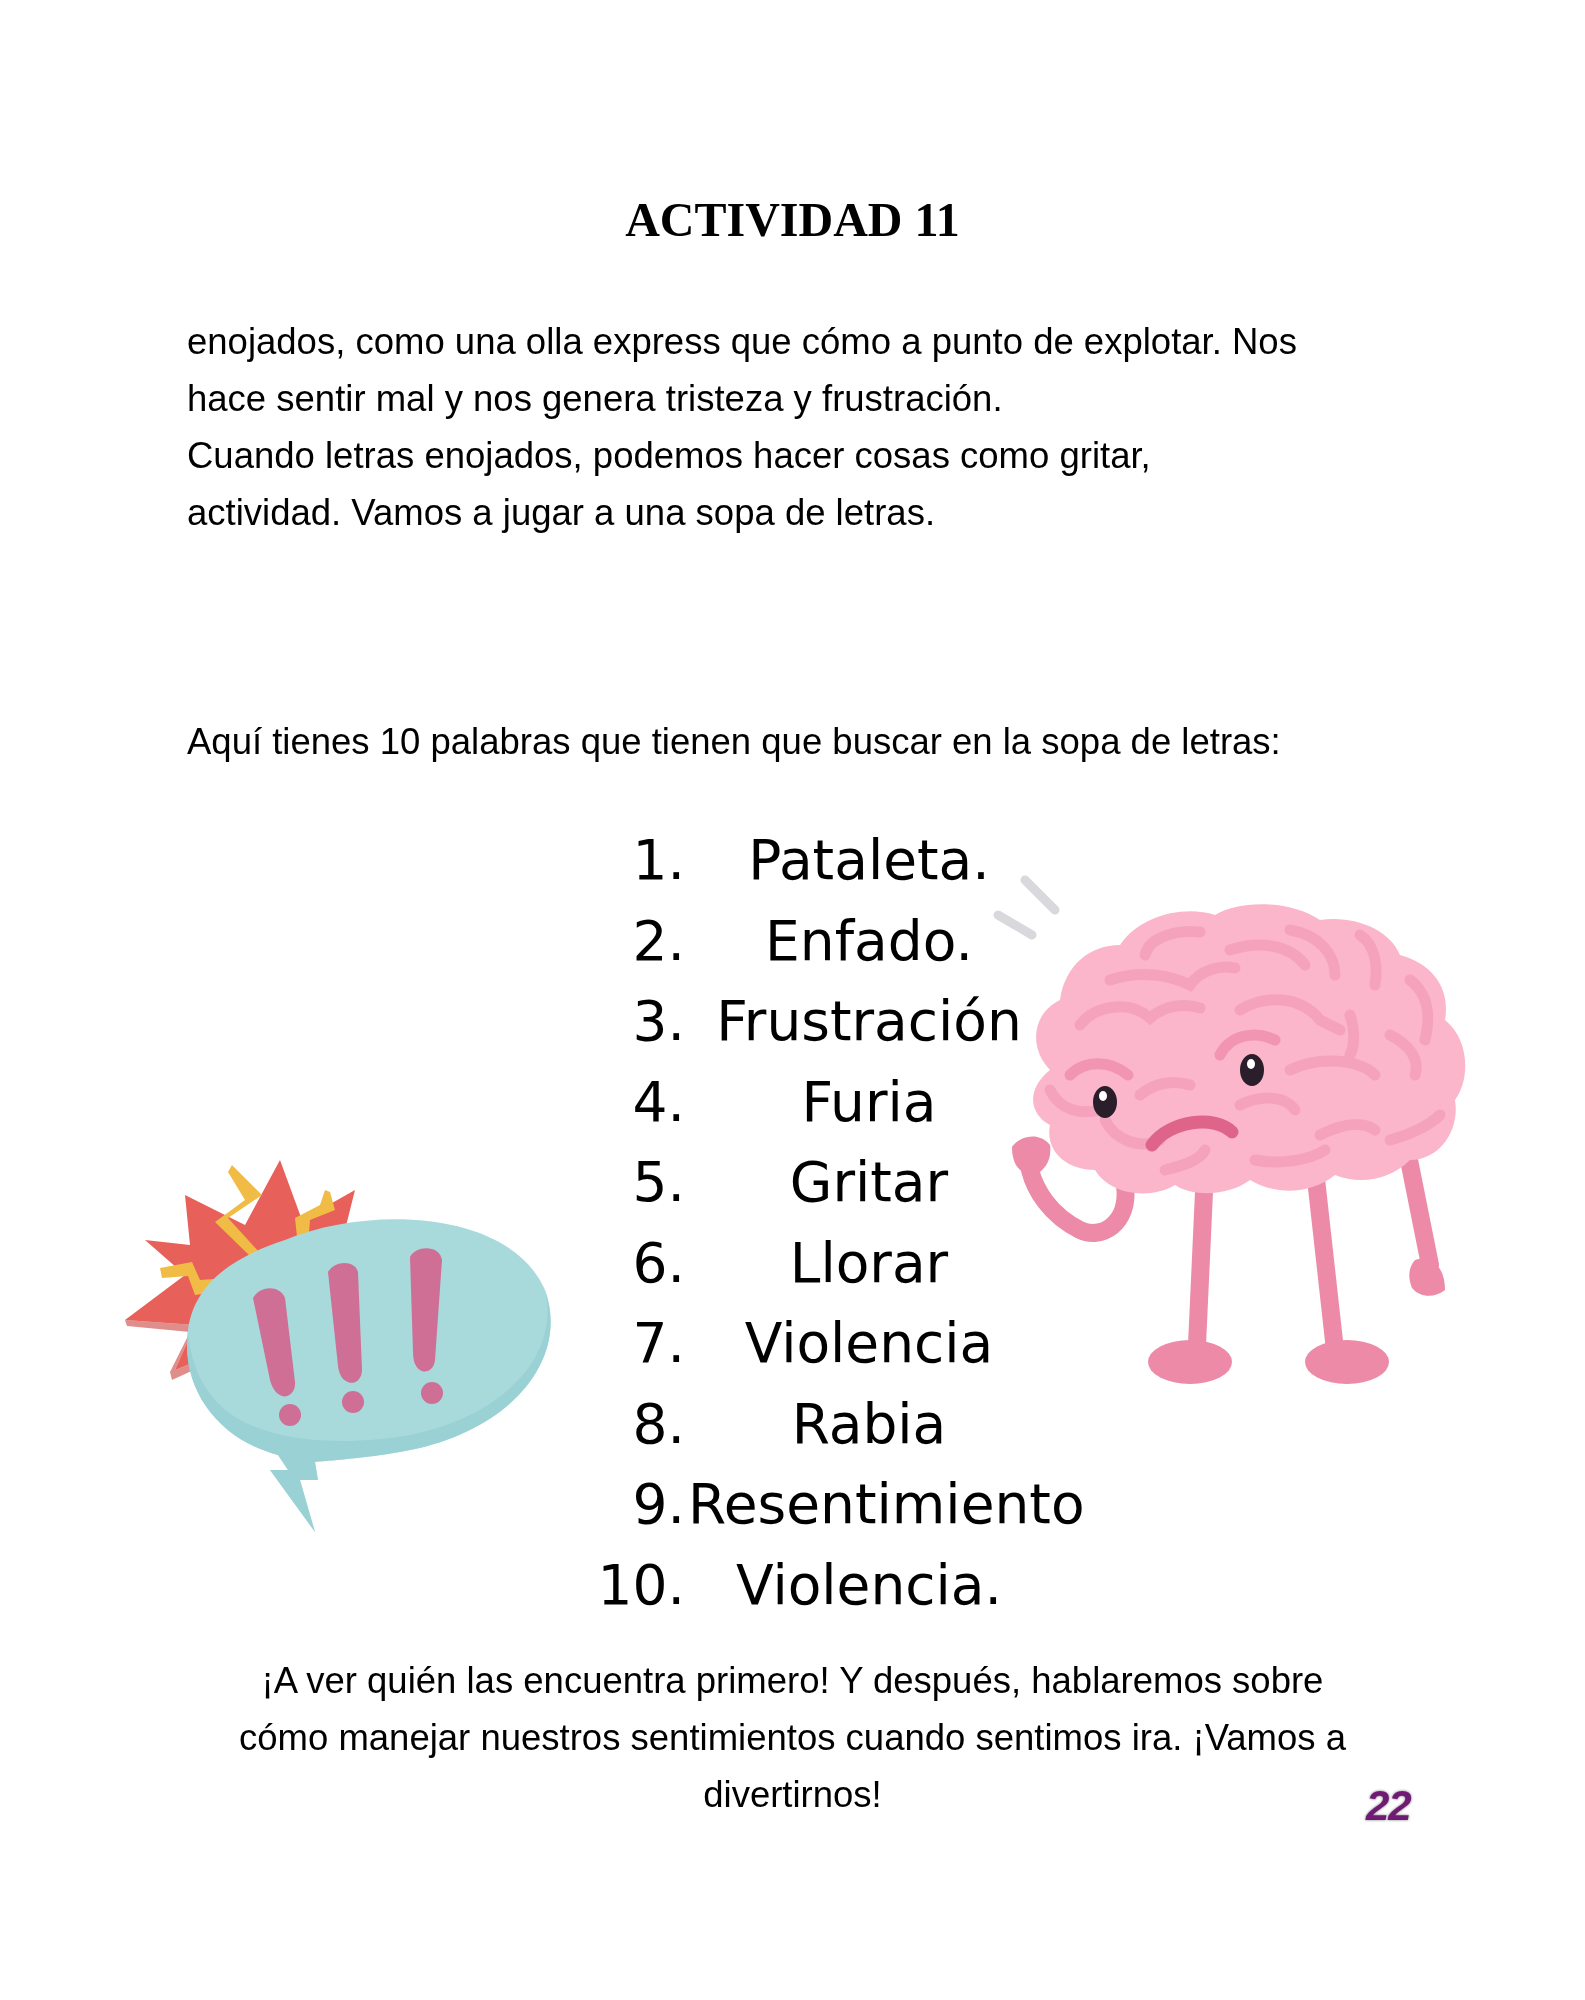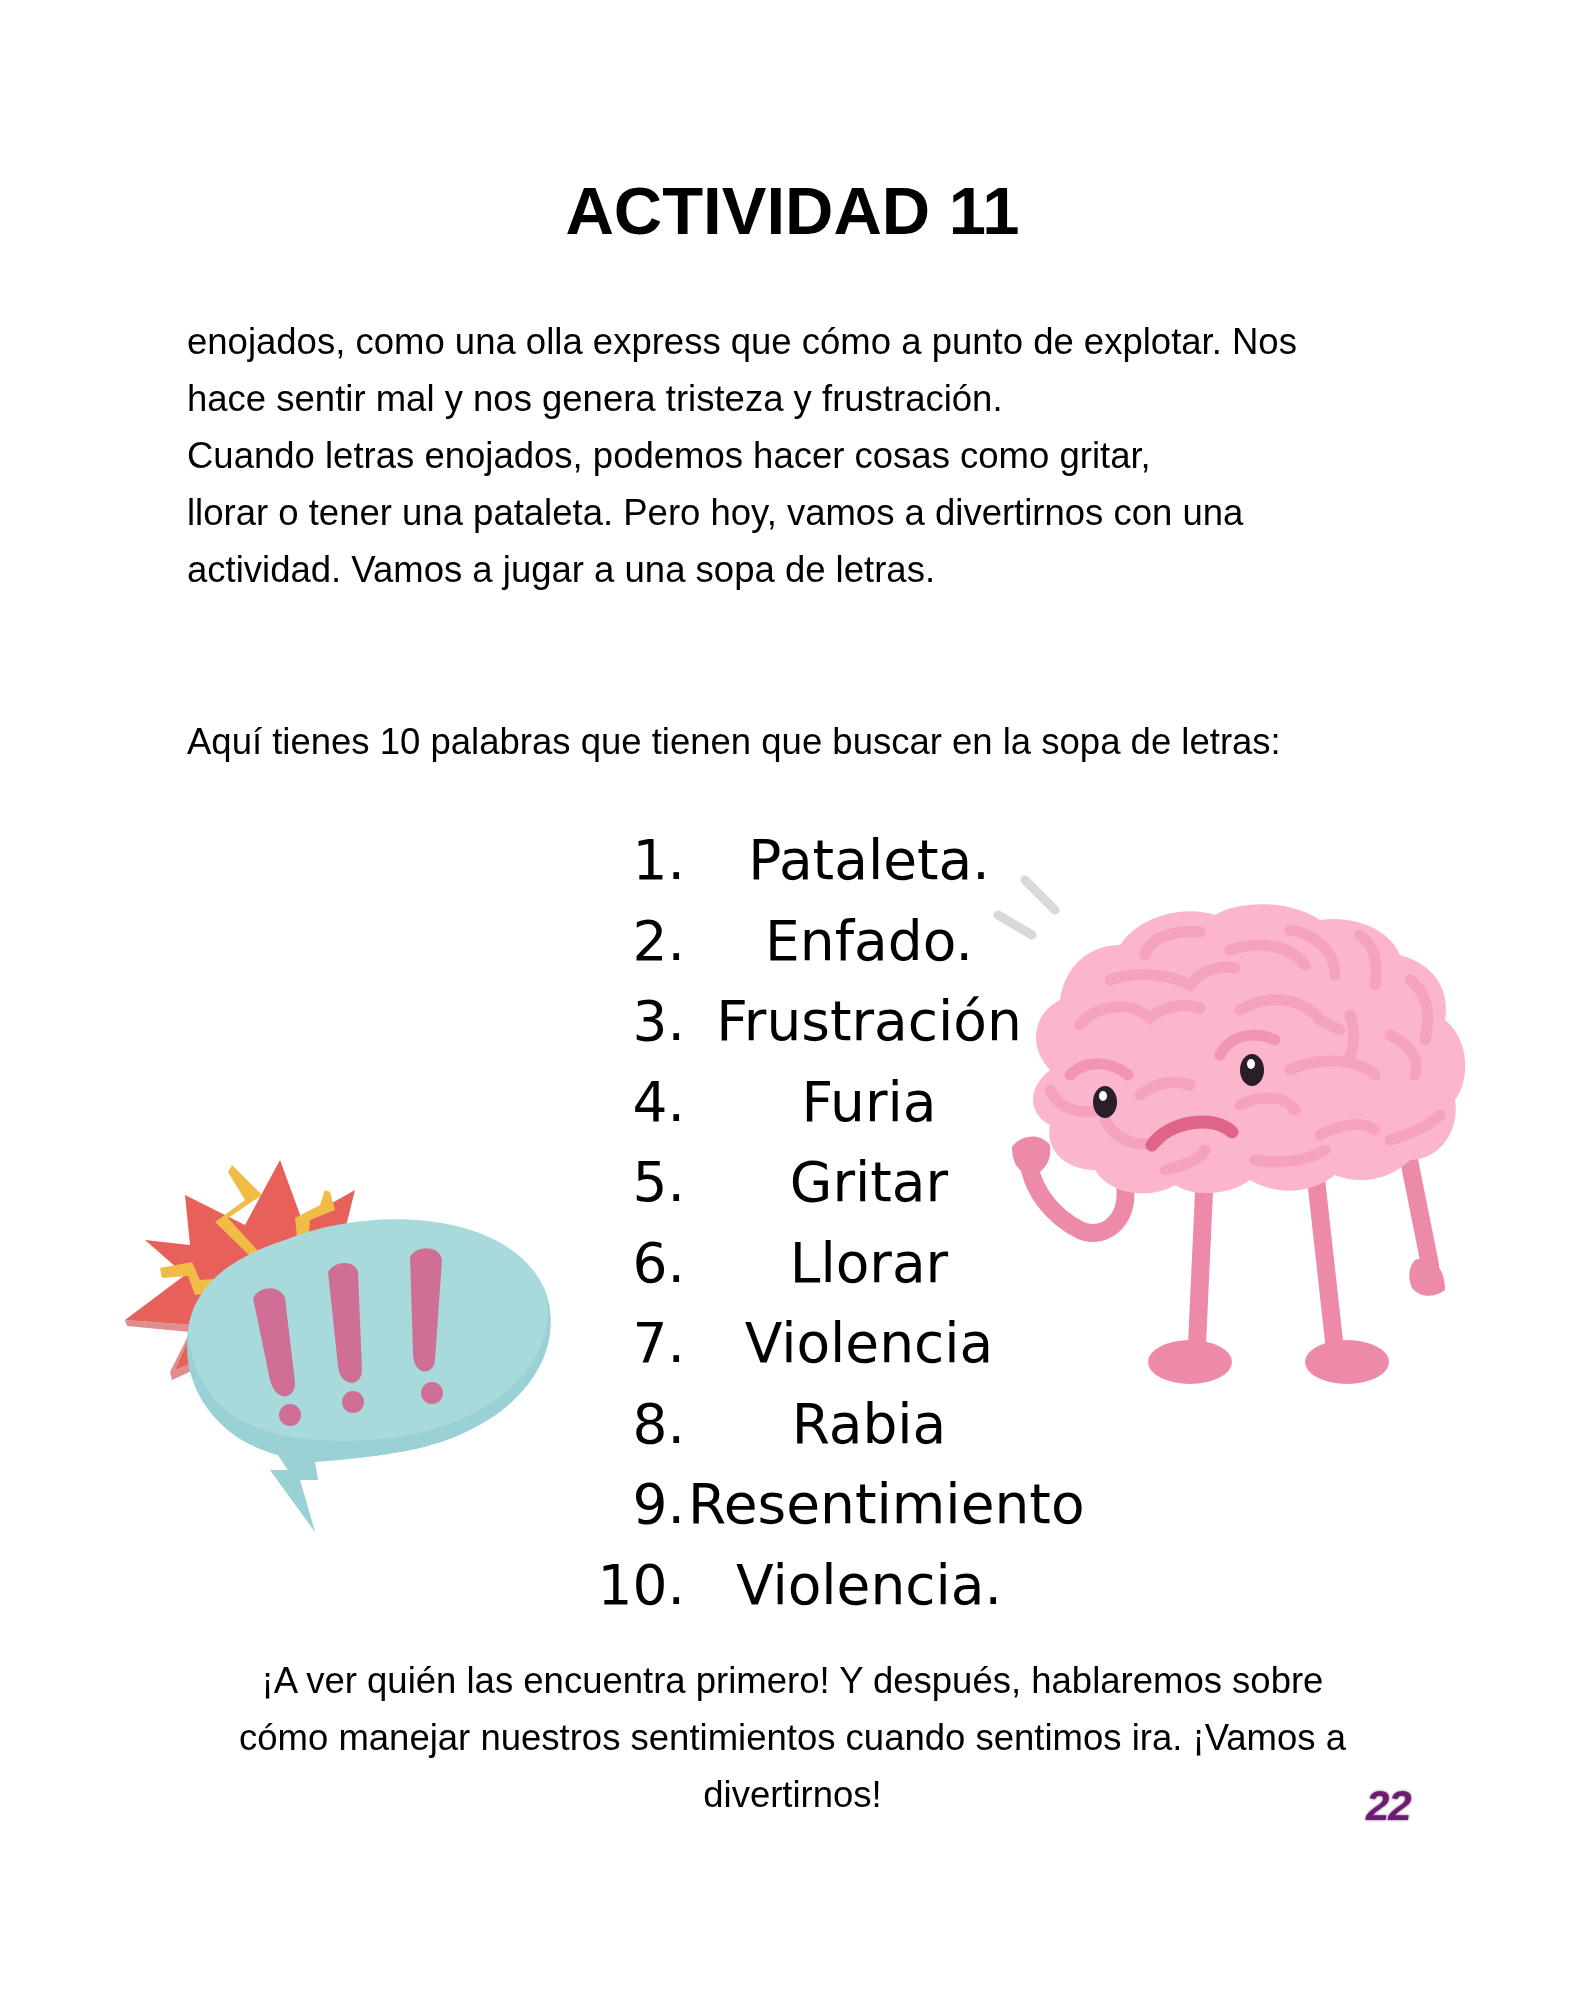--- a/index.html
+++ b/index.html
@@ -1,17 +1,17 @@
 <!DOCTYPE html>
 <html><head>
 <meta charset="utf-8">
 <style>
   html, body { margin:0; padding:0; background:#ffffff; }
   body { width:1585px; height:2000px; position:relative; overflow:hidden; font-family:"Liberation Sans", sans-serif; color:#000; }
-  .title { position:absolute; left:0; width:1585px; top:172px; text-align:center; font-family:Liberation Sans, sans-serif; font-weight:bold; font-size:67px; letter-spacing:0px; }
+  .title { position:absolute; left:0; width:1585px; top:192px; text-align:center; font-family:Liberation Serif, serif; font-weight:bold; font-size:48px; letter-spacing:0px; }
   .intro { position:absolute; left:187px; top:313px; width:1230px; font-size:36.5px; line-height:57px; }
   .intro .line { display:block; white-space:nowrap; }
   .lead { position:absolute; left:187px; top:713px; font-size:36.5px; line-height:57px; white-space:nowrap; }
   .wordlist { position:absolute; left:540px; top:820px; width:520px; }
   .wordrow { position:relative; height:80.5px; font-family:"DejaVu Sans", sans-serif; font-size:55px; line-height:80px; }
   .wordrow .num { position:absolute; right:375px; top:0; text-align:right; white-space:nowrap; }
   .wordrow .word { position:absolute; left:148px; width:362px; top:0; text-align:center; white-space:nowrap; }
   .closing { position:absolute; left:0; width:1585px; top:1652px; text-align:center; font-size:36.5px; line-height:57px; }
   .closing .line { display:block; }
   .pagenum { position:absolute; left:1366px; top:1782px; font-family:"Liberation Sans", sans-serif; font-weight:bold; font-style:italic; font-size:42px; color:#701a75; text-shadow:0 0 3px #9a9a9a, 0 0 2px #bdbdbd; letter-spacing:-1px; }
@@ -19,21 +19,20 @@
 </style>
 </head>
 <body>
 
 <div class="title">ACTIVIDAD 11</div>
 
 <div class="intro">
   <span class="line">enojados, como una olla express que cómo a punto de explotar. Nos</span>
   <span class="line">hace sentir mal y nos genera tristeza y frustración.</span>
   <span class="line">Cuando letras enojados, podemos hacer cosas como gritar,</span>
-  <span class="line">llorar o tener una pataleta. Pero hoy, vamos a divertirnos con una</span>
   <span class="line">actividad. Vamos a jugar a una sopa de letras.</span>
 </div>
 
 <div class="lead">Aquí tienes 10 palabras que tienen que buscar en la sopa de letras:</div>
 
 <div class="wordlist">
   <div class="wordrow">
       <span class="num">1.</span>
       <span class="word">Pataleta.</span>
     </div>

